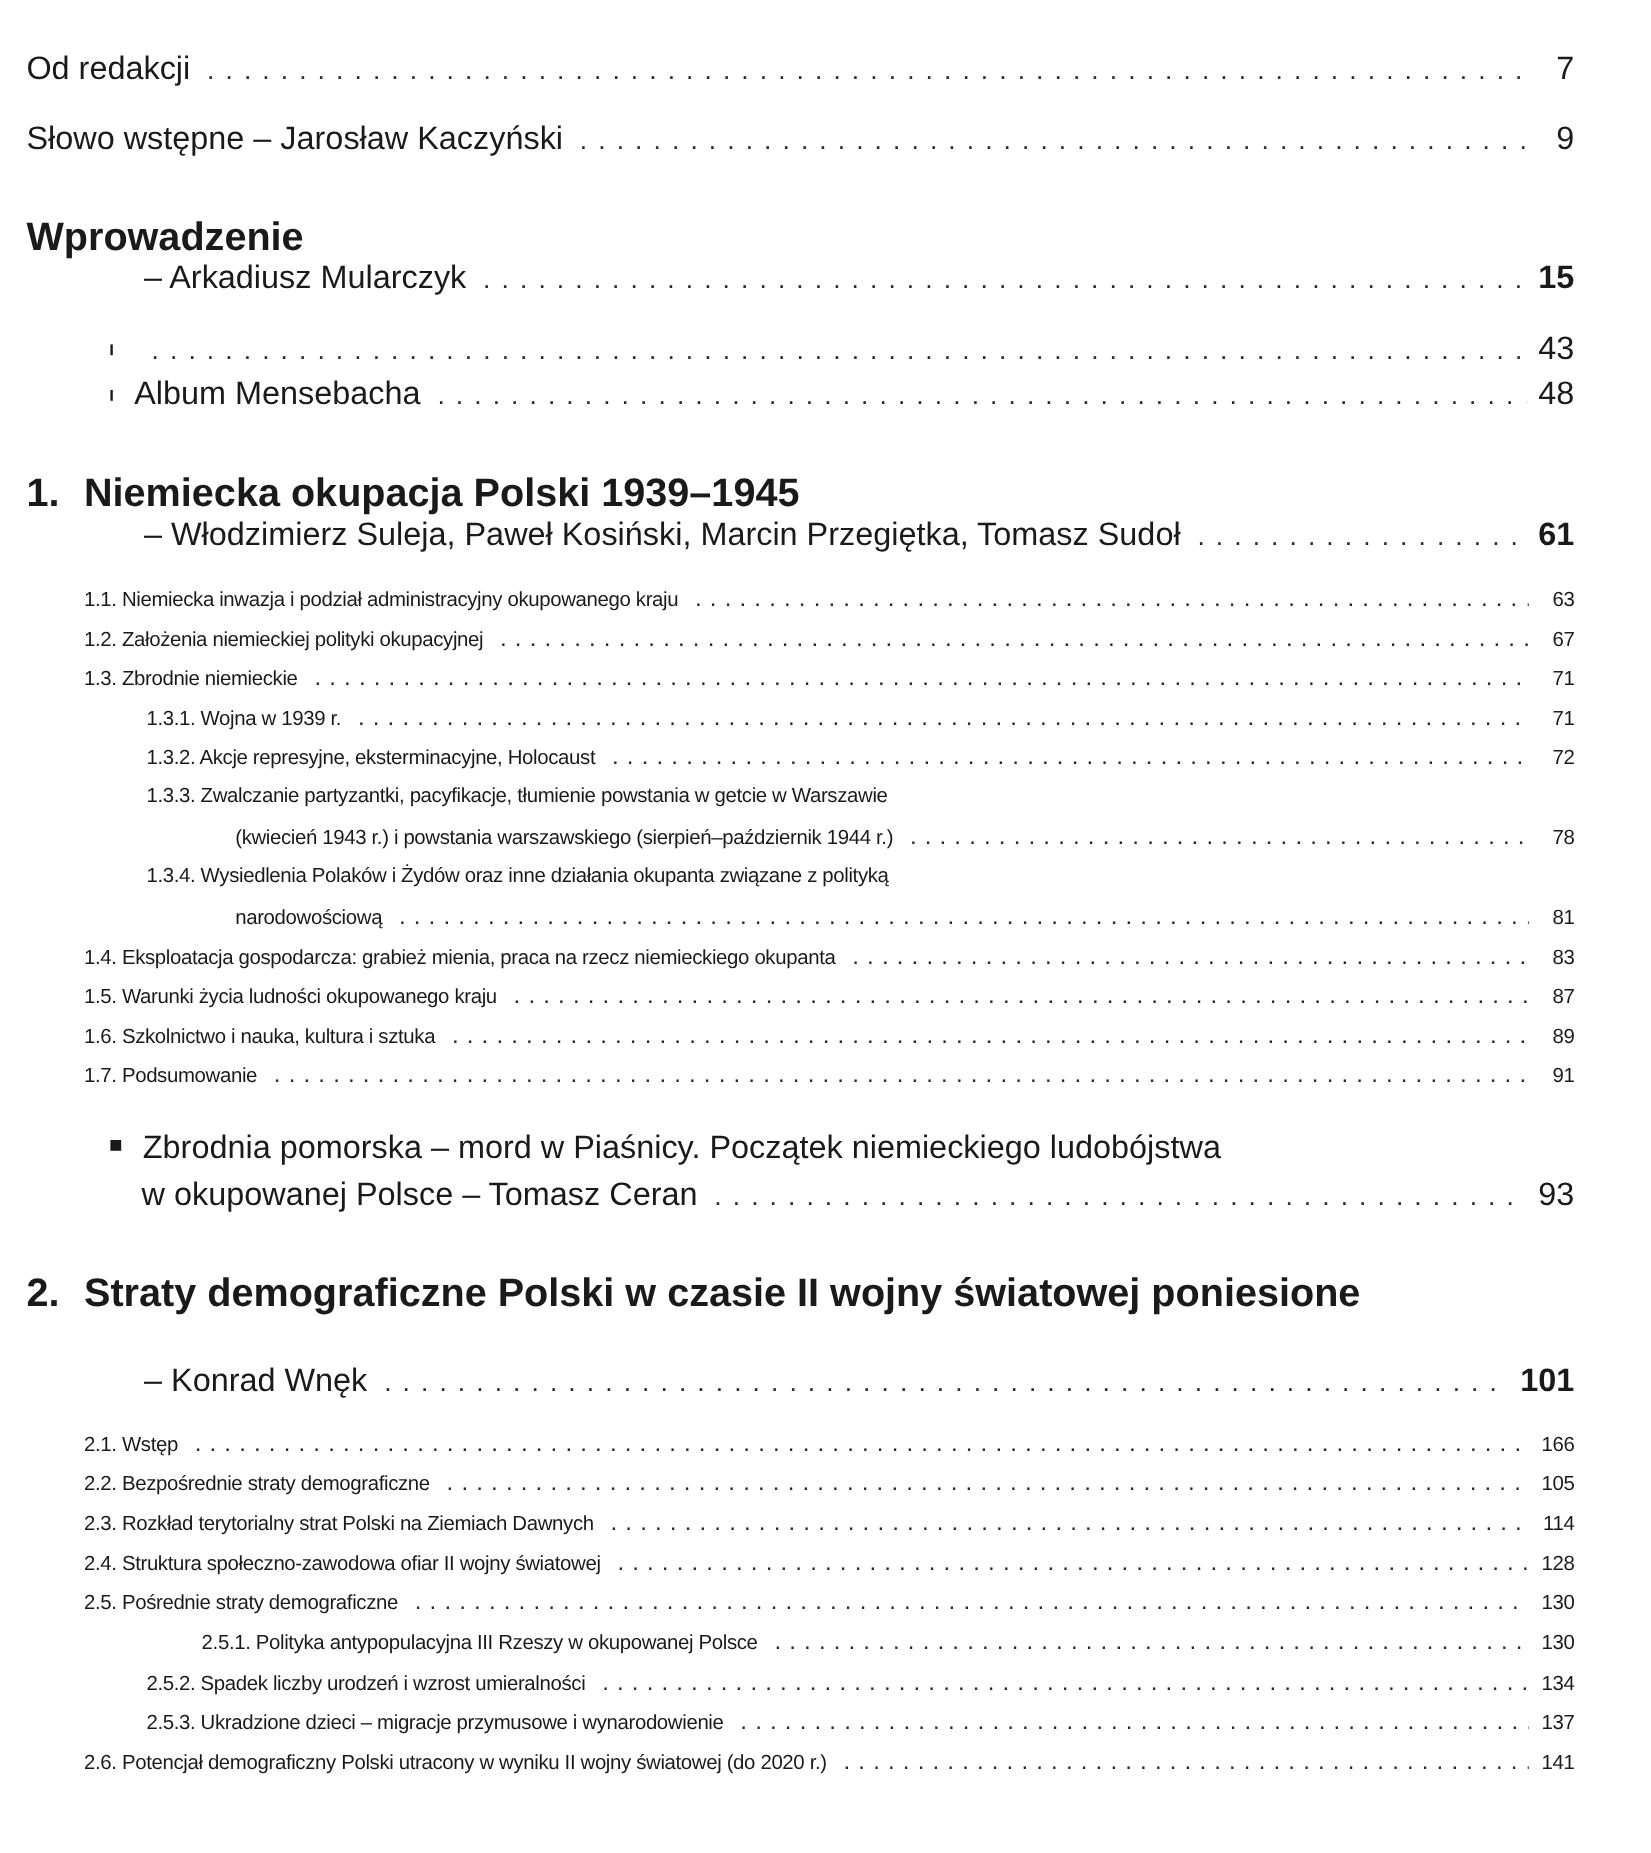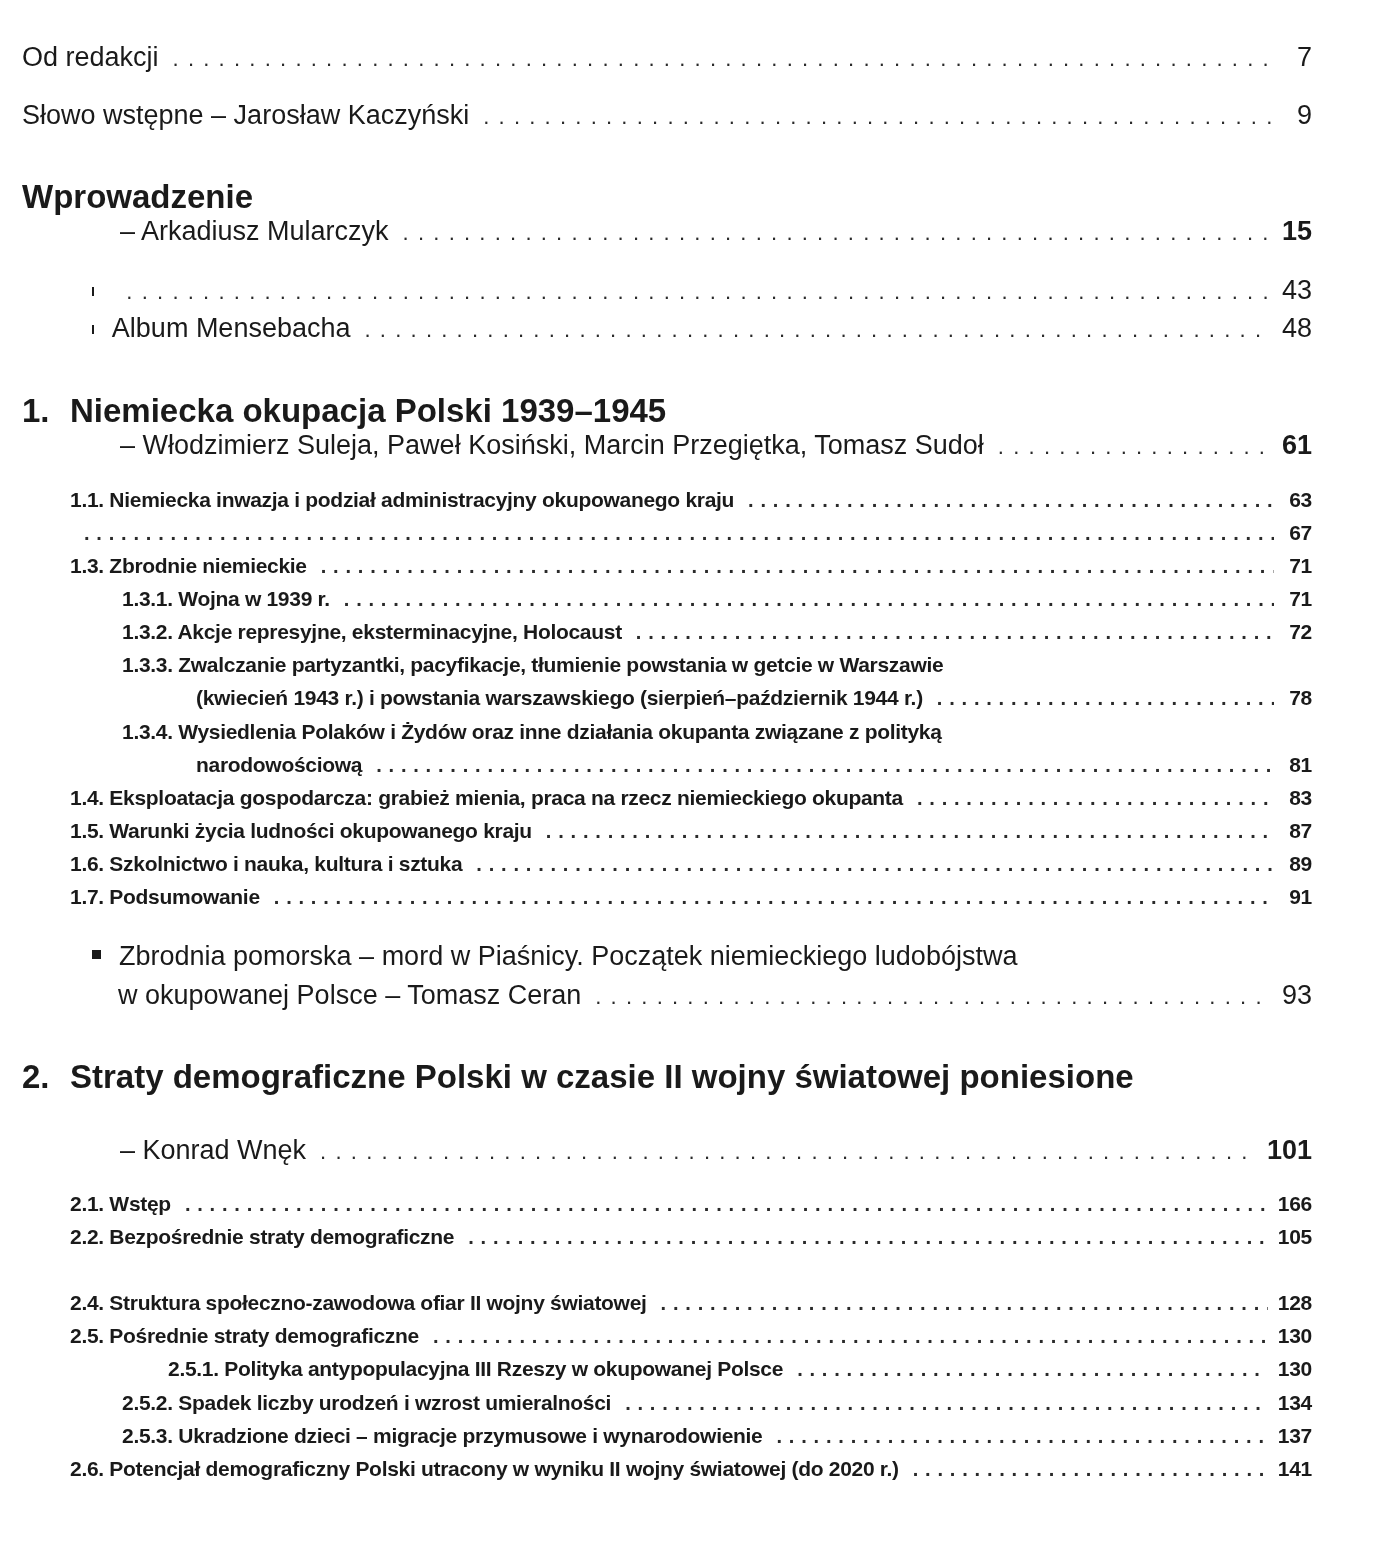--- a/index.html
+++ b/index.html
@@ -16,21 +16,21 @@
   .row .label { flex: 0 0 auto; }
   .row .dots {
     flex: 1 1 auto; overflow: hidden; margin: 0 10px 0 14px;
     letter-spacing: 0.32em; color: #2a2a2a; white-space: nowrap;
   }
   .row .dots::before {
     content: "................................................................................................................................................................................................................................................................................................";
   }
   .row .page-num { flex: 0 0 auto; text-align: right; min-width: 28px; }
   .big { font-size: 27px; }
-  .small { font-size: 21px; letter-spacing: -0.3px; font-weight: bold; }
+  .small { font-size: 17px; letter-spacing: -0.3px; }
   .small .dots { letter-spacing: 0.34em; font-size: 20px; }
   .big .dots { font-size: 22px; letter-spacing: 0.42em; }
   .bold { font-weight: bold; }
   .heading {
     position: absolute; font-size: 33px; font-weight: bold; white-space: nowrap;
   }
   .heading .num { display: inline-block; width: 48px; }
   .plain { position: absolute; white-space: nowrap; }
   .bullet {
     display: inline-block; width: 9px; height: 9px; background: #1a1a1a;
@@ -79,20 +79,21 @@
     <span class="dots"></span>
     <span class="page-num bold">61</span>
   </div>
 
   <div class="row small" style="left:70px; right:64px; top:488px;">
     <span class="label">1.1. Niemiecka inwazja i podział administracyjny okupowanego kraju</span>
     <span class="dots"></span>
     <span class="page-num">63</span>
   </div>
   <div class="row small" style="left:70px; right:64px; top:521px;">
+    <span class="label">1.2. Założenia niemieckiej polityki okupacyjnej</span>
     <span class="dots"></span>
     <span class="page-num">67</span>
   </div>
   <div class="row small" style="left:70px; right:64px; top:554px;">
     <span class="label">1.3. Zbrodnie niemieckie</span>
     <span class="dots"></span>
     <span class="page-num">71</span>
   </div>
   <div class="row small" style="left:122px; right:64px; top:587px;">
     <span class="label">1.3.1. Wojna w 1939 r.</span>
@@ -158,20 +159,25 @@
   <div class="row small" style="left:70px; right:64px; top:1192px;">
     <span class="label">2.1. Wstęp</span>
     <span class="dots"></span>
     <span class="page-num">166</span>
   </div>
   <div class="row small" style="left:70px; right:64px; top:1225px;">
     <span class="label">2.2. Bezpośrednie straty demograficzne</span>
     <span class="dots"></span>
     <span class="page-num">105</span>
   </div>
+  <div class="row small" style="left:70px; right:64px; top:1258px;">
+    <span class="label">2.3. Rozkład terytorialny strat Polski na Ziemiach Dawnych</span>
+    <span class="dots"></span>
+    <span class="page-num">114</span>
+  </div>
   <div class="row small" style="left:70px; right:64px; top:1291px;">
     <span class="label">2.4. Struktura społeczno-zawodowa ofiar II wojny światowej</span>
     <span class="dots"></span>
     <span class="page-num">128</span>
   </div>
   <div class="row small" style="left:70px; right:64px; top:1324px;">
     <span class="label">2.5. Pośrednie straty demograficzne</span>
     <span class="dots"></span>
     <span class="page-num">130</span>
   </div>

